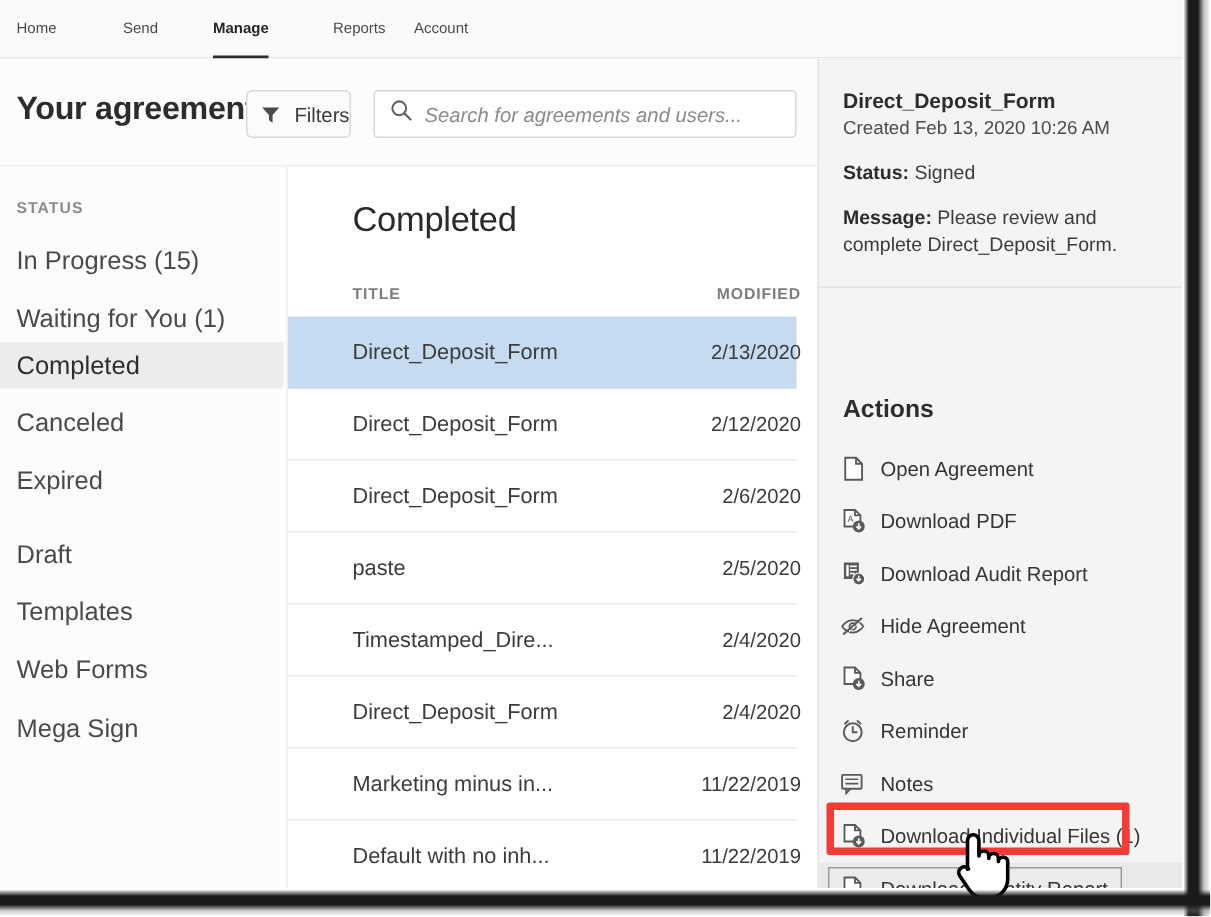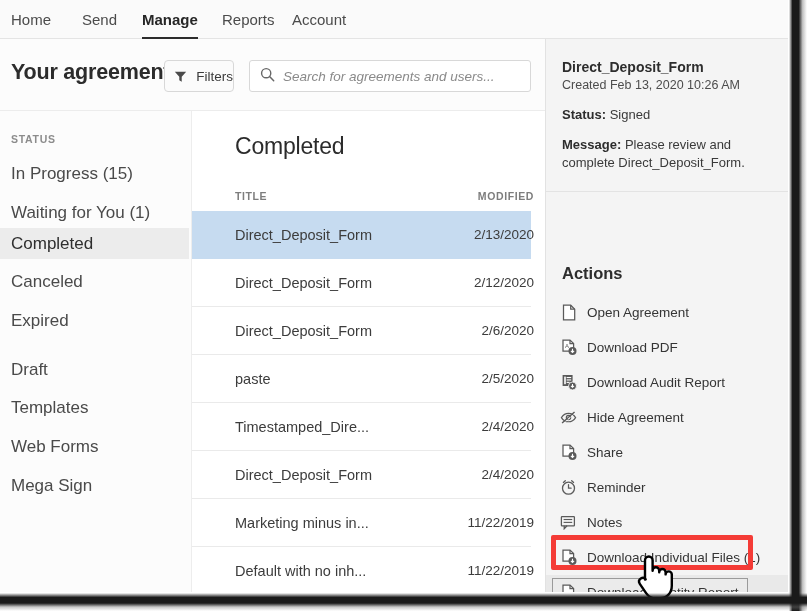--- a/index.html
+++ b/index.html
@@ -35,32 +35,32 @@
   
   .topnav{
     position:absolute;left:0;top:0;width:788px;height:39px;
     background:#fafafa;
     border-bottom:1px solid #e4e4e4;
     box-sizing:border-box;
   }
   .nav-item{
     position:absolute;top:0;height:39px;
     display:flex;align-items:center;
-    font-size:15px;color:#4b4b4b;
+    font-size:10px;color:#4b4b4b;
     cursor:pointer;
   }
   .nav-item.active{color:#262626;font-weight:600;}
   .nav-item.active:after{
     content:"";position:absolute;left:0;right:0;bottom:0;height:2.5px;background:#2c2c2c;
   }
   #nav0{left:11px;}
   #nav1{left:82px;}
   #nav2{left:142px;}
   #nav3{left:222px;}
-  #nav4{left:292px;justify-content:center;}
+  #nav4{left:276px;justify-content:center;}
 
   
   .header{
     position:absolute;left:0;top:39px;width:788px;height:72px;
     background:#fcfcfc;border-bottom:1px solid #ececec;box-sizing:border-box;
   }
   .page-title{
     position:absolute;left:11px;top:21px;
     font-size:21.5px;font-weight:700;color:#2c2c2c;letter-spacing:-0.2px;
   }

